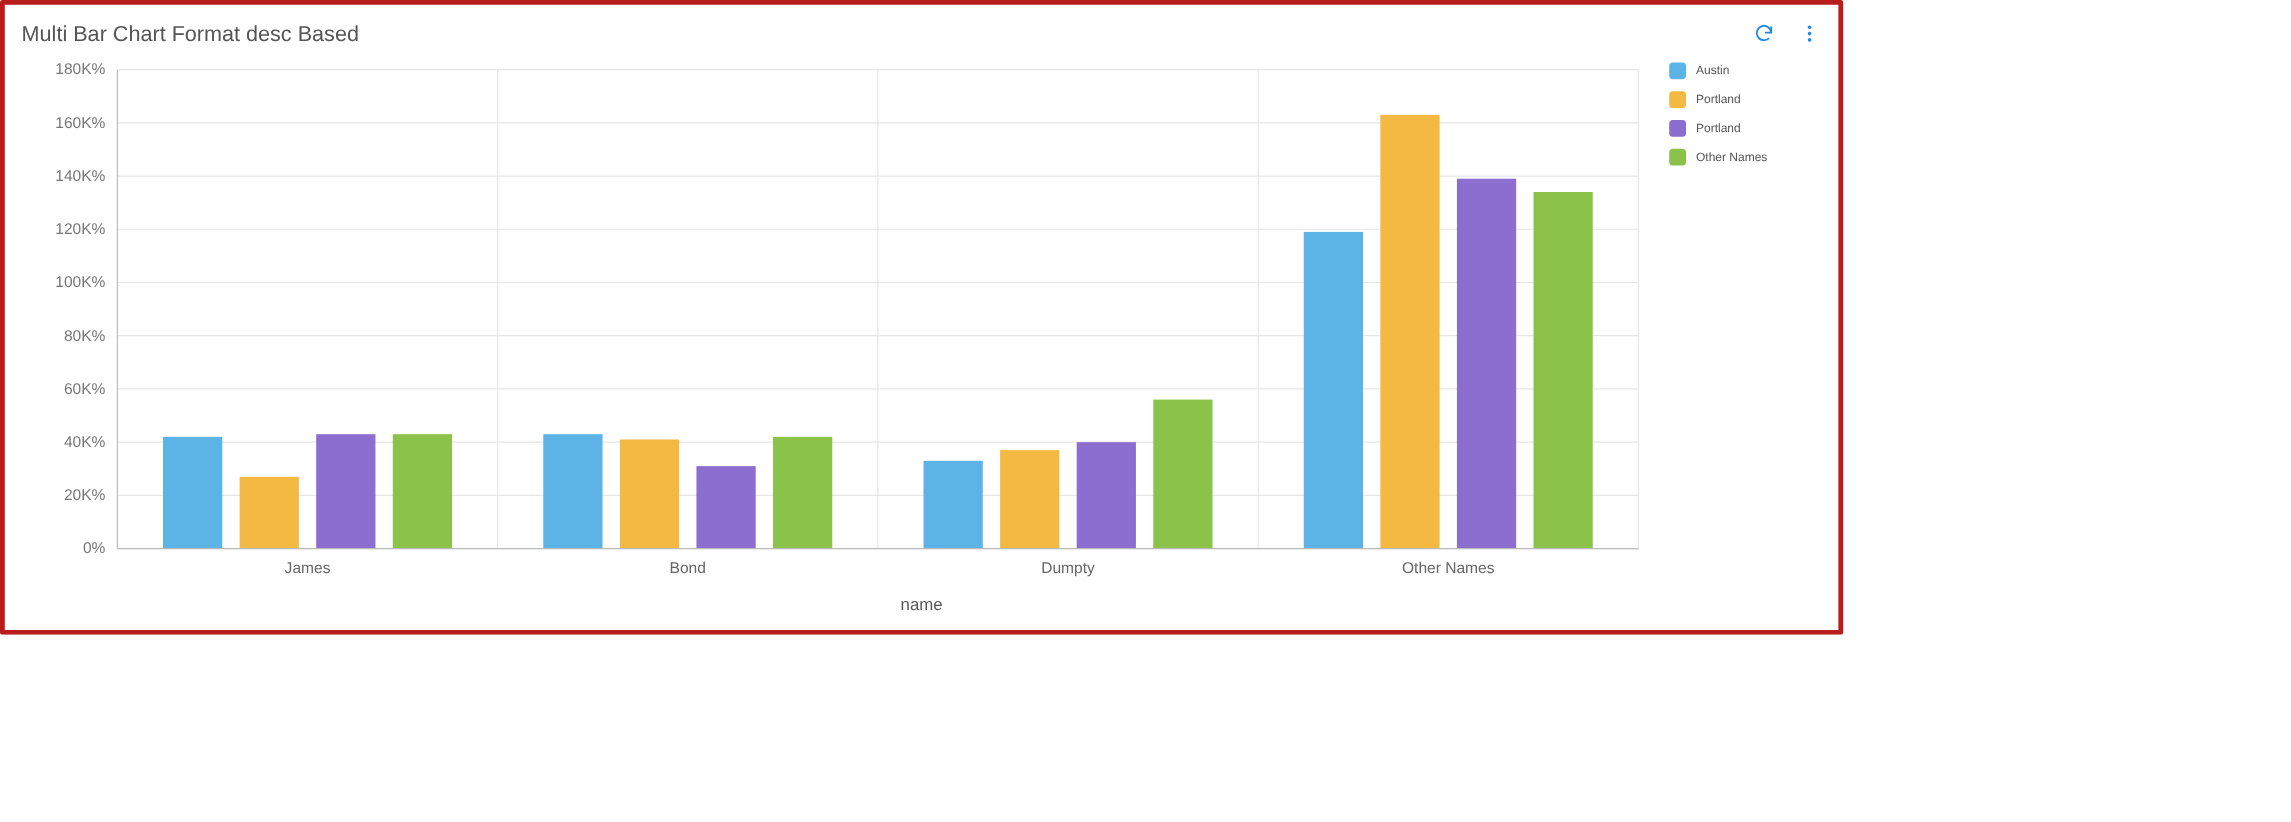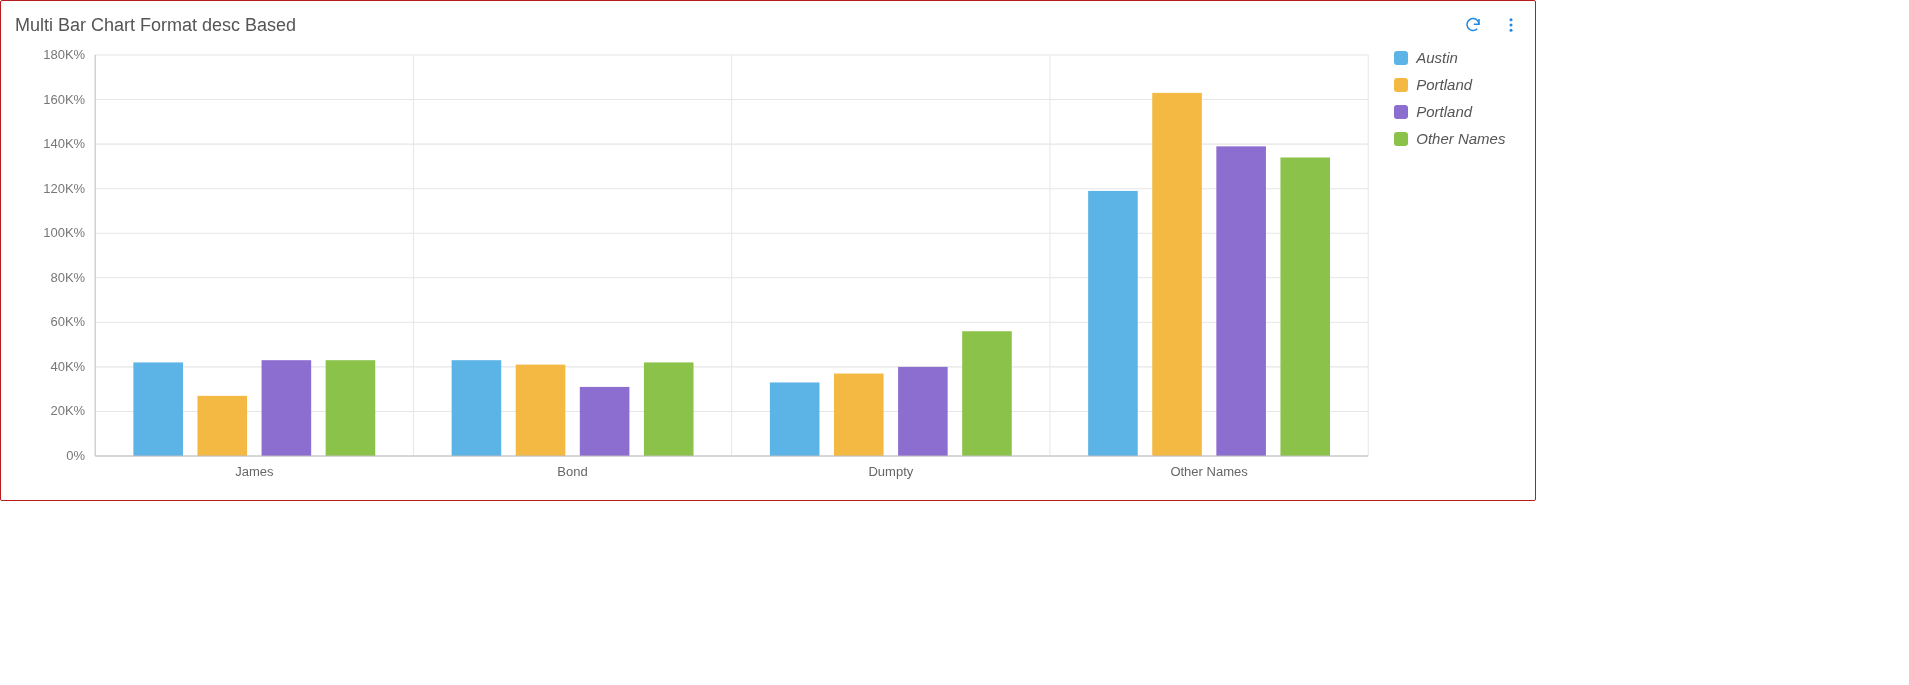--- a/index.html
+++ b/index.html
@@ -7,21 +7,21 @@
     padding: 0;
     font-family: "Segoe UI", Arial, Helvetica, sans-serif;
     font-size: 13px;
     color: #666;
     background: #fff;
   }
   .panel {
     box-sizing: border-box;
     width: 1536px;  
     margin: 0;
-    border: 1px solid #b91c1c;
+    border: 4px solid #b91c1c;
     border-radius: 2px;
     background: #fff;
     position: relative;
     padding: 10px 14px 14px 14px;
   }
   .panel-header {
     display: flex;
     align-items: center;
     justify-content: space-between;
     height: 28px;
@@ -58,24 +58,23 @@
   }
   .legend {
     width: 140px;
     padding: 4px 0 0 16px;
   }
   .legend-item {
     display: flex;
     align-items: center;
     gap: 8px;
     margin-bottom: 10px;
-    font-size: 15px;
+    font-size: 10px;
     color: #555;
     cursor: pointer;
-    font-style: italic;
   }
   .legend-swatch {
     width: 14px;
     height: 14px;
     border-radius: 3px;
     flex: 0 0 14px;
   }
 
   .xaxis-title {
     text-align: center;
@@ -175,13 +174,14 @@
           <span class="legend-swatch" style="background: rgb(140, 109, 208);"></span>
           <span>Portland</span>
         </div>
         <div class="legend-item">
           <span class="legend-swatch" style="background: rgb(139, 195, 74);"></span>
           <span>Other Names</span>
         </div>
       </div>
   </div>
 
+  <div class="xaxis-title">name</div>
 </div>
 
 </body></html>

